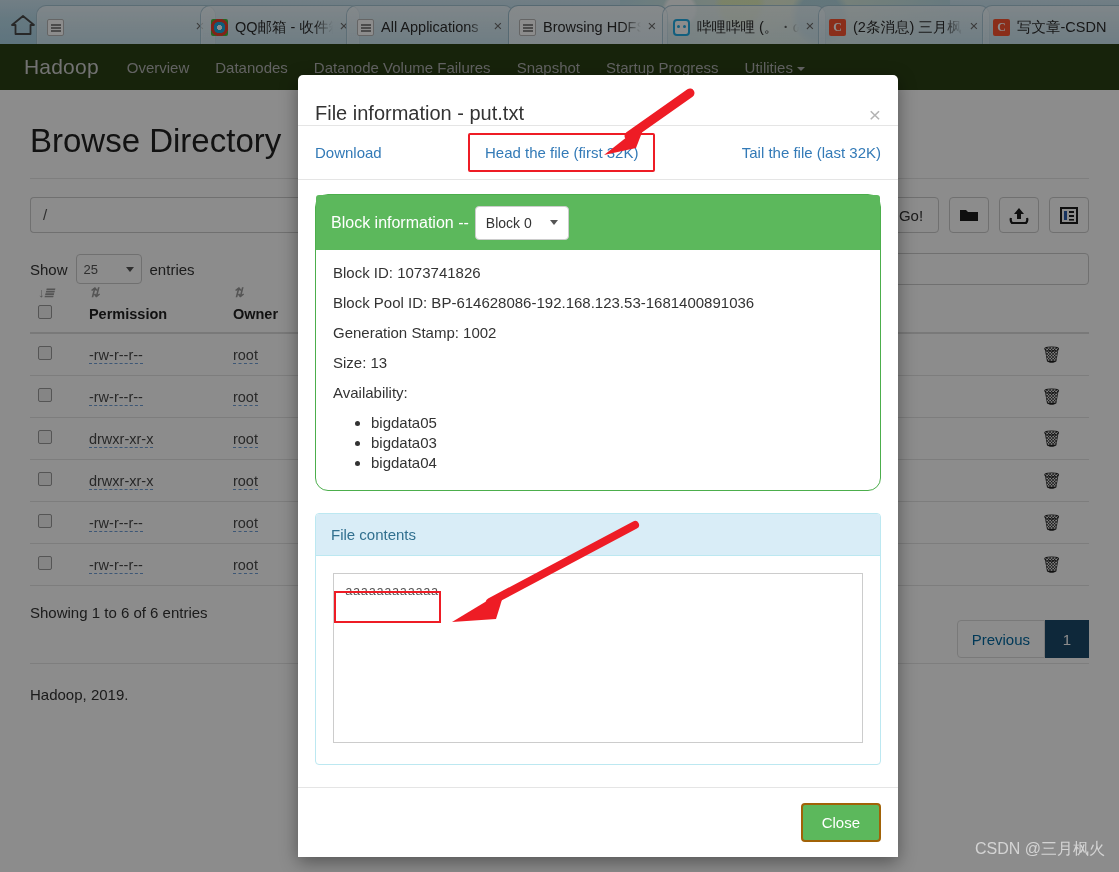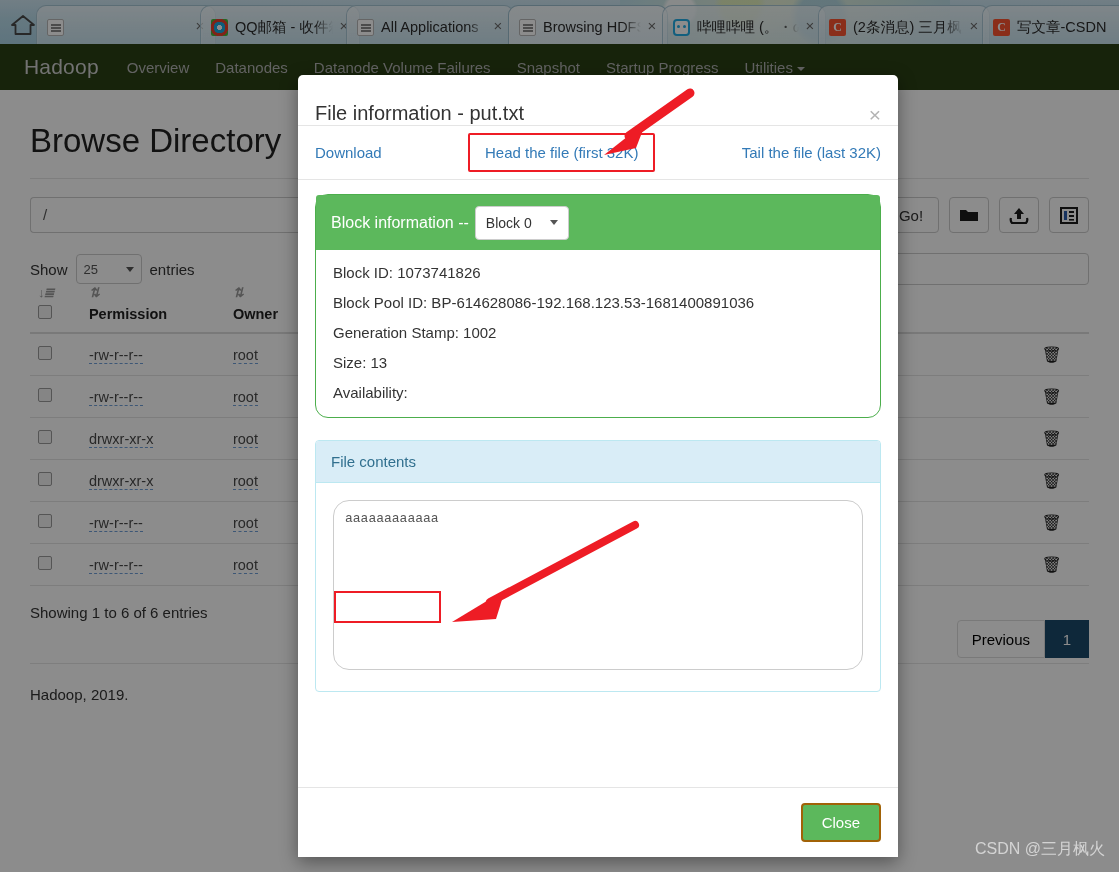--- a/index.html
+++ b/index.html
@@ -207,21 +207,21 @@
   .trash { color: #222; font-size: 16px; }
   .showing { font-size: 15px; color: #333; margin-top: 18px; }
 
   .pager {
     position: absolute; right: 30px; top: 530px;
     display: flex;
   }
   .pg {
     height: 38px; min-width: 44px;
     border: 1px solid #ddd;
-    background: #fff; color: #000000;
+    background: #fff; color: #0369a1;
     display: flex; align-items: center; justify-content: center;
     font-size: 15px; padding: 4px 14px;
     border-radius: 4px 0 0 4px;
   }
   .pg.active {
     background: #1b4a6b; color: #fff;
     border-color: #1b4a6b; border-radius: 0;
     padding: 0 16px;
   }
   .footer-hr { height: 1px; background: #e5e5e5; margin-top: 28px; }
@@ -289,21 +289,21 @@
   .panel-blue { border: 1px solid #bce8f1; border-radius: 4px; margin-top: 22px; }
   .panel-blue-head {
     background: #d9edf7; color: #31708f;
     padding: 12px 15px; font-size: 15px;
     border-radius: 3px 3px 0 0;
     border-bottom: 1px solid #bce8f1;
   }
   .panel-blue-body { padding: 17px; }
   .file-textarea {
     width: 100%; height: 170px;
-    border: 1px solid #ccc; border-radius: 16px;
+    border: 1px solid #ccc; border-radius: 0;
     background: #fff;
     font-family: "Liberation Mono", monospace;
     font-size: 13px; color: #555;
     padding: 9px 11px;
     resize: none;
     line-height: 1.4;
   }
   .modal-footer {
     border-top: 1px solid #e5e5e5;
     padding: 15px 17px;
@@ -542,20 +542,25 @@
           <span>Block 0</span>
           <i class="sel-caret" style="margin-left:12px"></i>
         </div>
       </div>
       <div class="panel-green-body">
         <p class="binfo">Block ID: 1073741826</p>
         <p class="binfo">Block Pool ID: BP-614628086-192.168.123.53-1681400891036</p>
         <p class="binfo">Generation Stamp: 1002</p>
         <p class="binfo">Size: 13</p>
         <p class="binfo">Availability:</p>
+        <ul class="avail">
+          <li>bigdata05</li>
+          <li>bigdata03</li>
+          <li>bigdata04</li>
+        </ul>
       </div>
     </div>
 
     <div class="panel-blue">
       <div class="panel-blue-head">File contents</div>
       <div class="panel-blue-body">
         <textarea class="file-textarea" style="">aaaaaaaaaaaa</textarea>
       </div>
     </div>
   </div>

